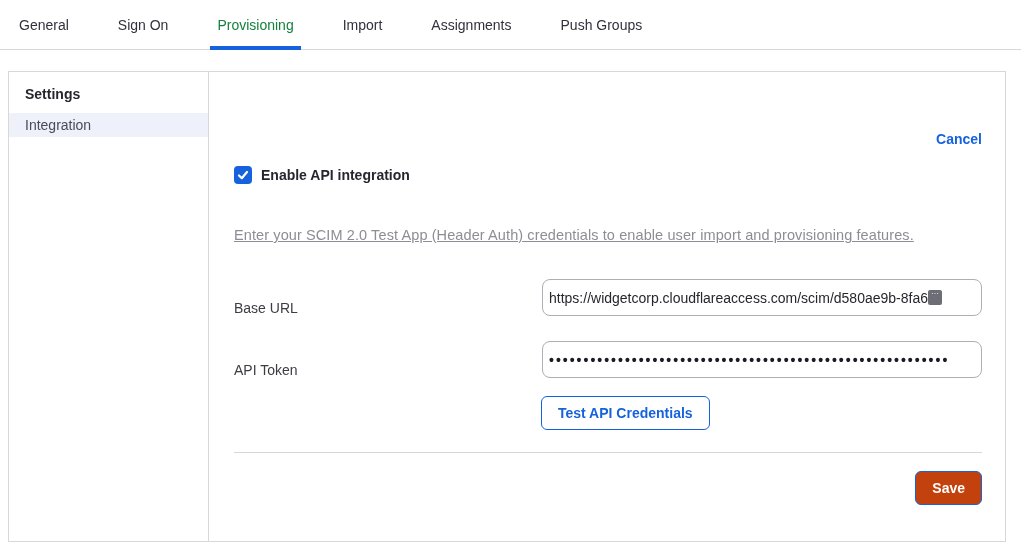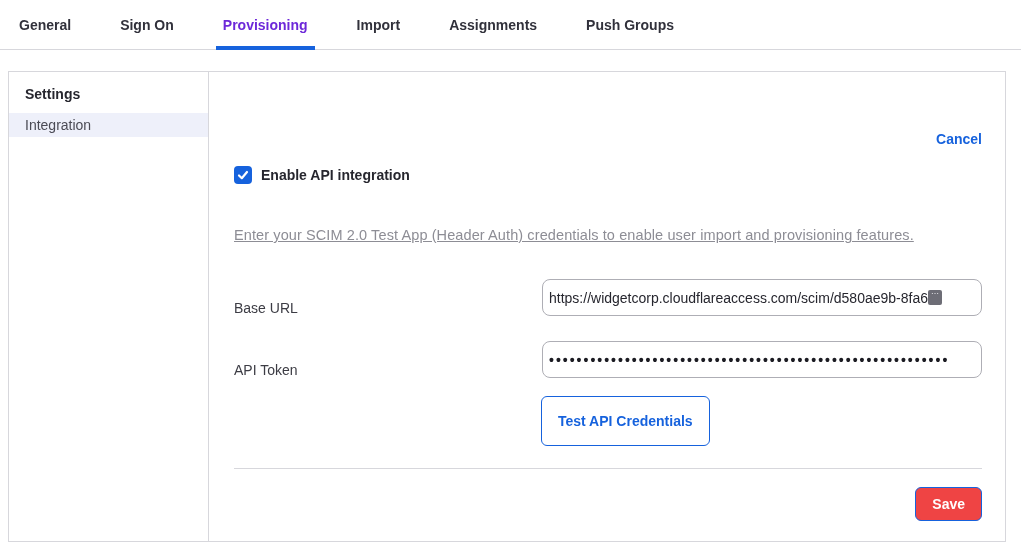--- a/index.html
+++ b/index.html
@@ -15,30 +15,30 @@
   .tabbar {
     display: flex;
     gap: 35px;
     padding: 0 0 0 12px;
     border-bottom: 1px solid #d7d7dc;
     height: 50px;
     align-items: flex-end;
   }
   .tab {
     font-size: 14px;
-    font-weight: 700;
+    font-weight: 400;
     color: #31313b;
     padding: 14px 7px 13px 7px;
     border-bottom: 4px solid transparent;
     margin-bottom: -1px;
     cursor: pointer;
     white-space: nowrap;
   }
   .tab.active {
-    color: #6d28d9;
+    color: #15803d;
     border-bottom-color: #1662dd;
   }
 
   
   .panel {
     margin: 21px 7px 0 8px;
     width: 998px;
     height: 471px;
     border: 1px solid #d7d7dc;
     background: #ffffff;
@@ -157,21 +157,21 @@
     color: #e8e8ec;
     font-size: 8px;
     line-height: 7px;
     text-align: center;
     overflow: hidden;
     margin-left: 0px;
   }
   .test-btn {
     margin-top: 18px;
     margin-left: 307px;
-    height: 50px;
+    height: 34px;
     padding: 0 16px;
     background: #ffffff;
     border: 1px solid #1662dd;
     border-radius: 6px;
     color: #1662dd;
     font-family: "Liberation Sans", sans-serif;
     font-size: 14px;
     font-weight: 700;
     cursor: pointer;
     display: block;
@@ -181,21 +181,21 @@
     border: none;
     border-top: 1px solid #d7d7dc;
   }
   .save-row {
     margin-top: 18px;
     text-align: right;
   }
   .save-btn {
     height: 34px;
     padding: 0 16px;
-    background: #ef4444;
+    background: #c2410c;
     border: 1px solid #1662dd;
     border-radius: 6px;
     color: #ffffff;
     font-family: "Liberation Sans", sans-serif;
     font-size: 14px;
     font-weight: 700;
     cursor: pointer;
   }
 </style>
 </head>

